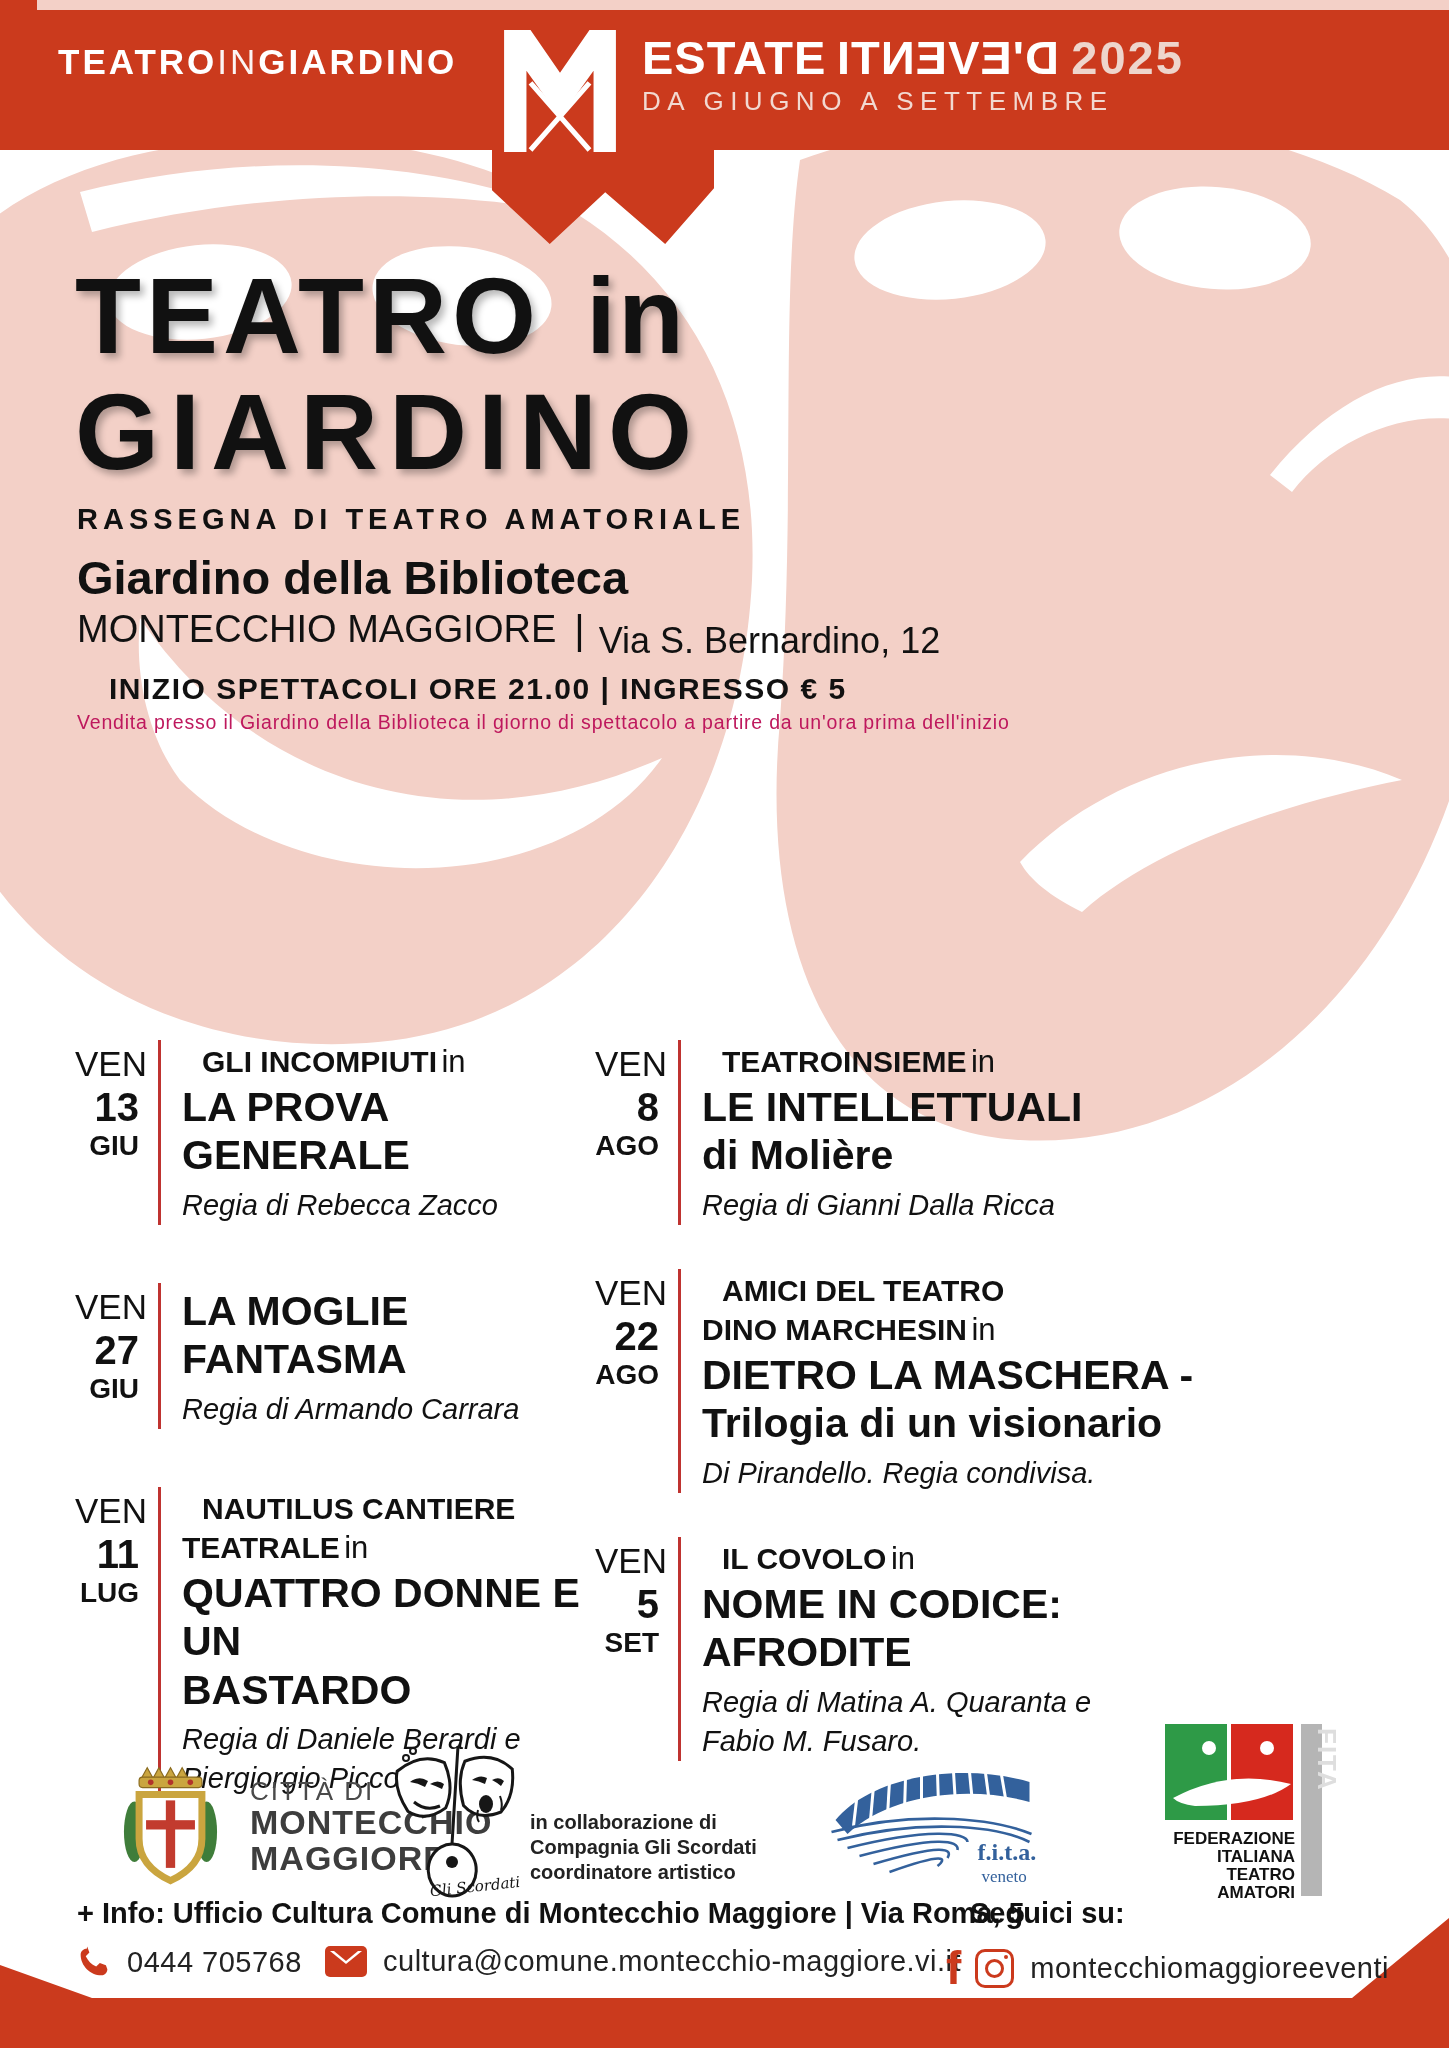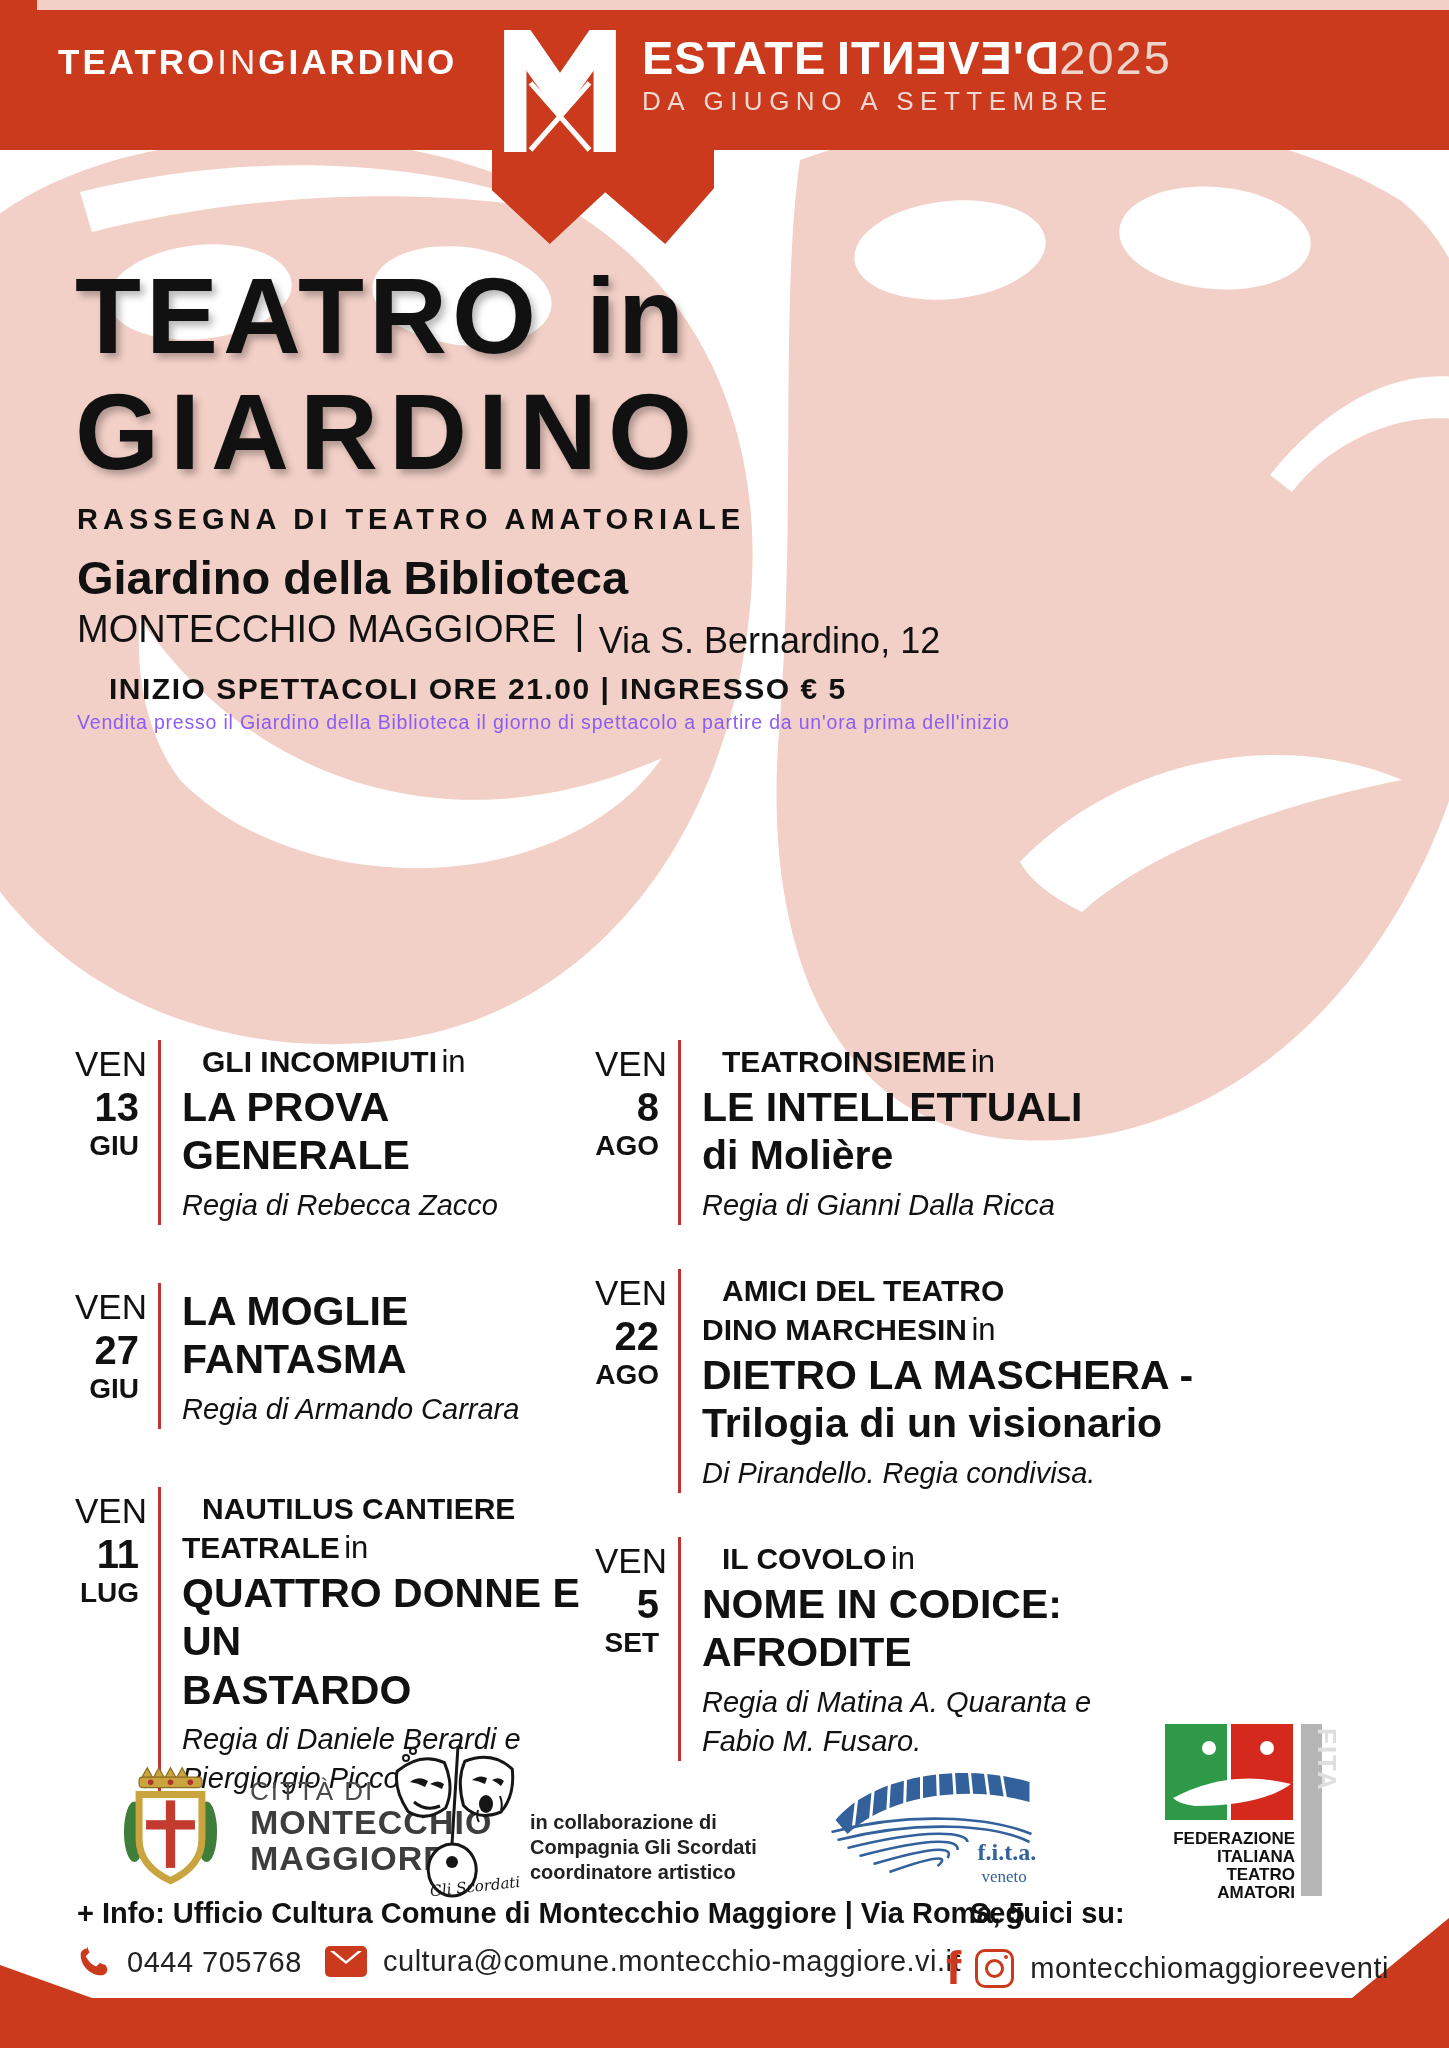--- a/index.html
+++ b/index.html
@@ -16,38 +16,38 @@
   .topstrip{left:37px;top:0;width:1412px;height:10px;background:var(--pink);z-index:3;}
   .banner{left:492px;top:148px;width:222px;height:96px;background:var(--accent);z-index:2;
           clip-path:polygon(0 0,100% 0,100% 42%,78% 100%,51% 46%,26% 100%,0 44%);}
   .logo-m{left:504px;top:30px;z-index:4;}
   .brand{left:58px;top:42px;z-index:4;color:#fff;font-size:35px;letter-spacing:3px;}
   .brand b{font-weight:700;}
   .brand .lt{font-weight:400;opacity:.95;}
   .estate{left:642px;top:34px;z-index:4;color:#fff;line-height:1;}
   .estate .l1{font-size:47px;font-weight:700;letter-spacing:1px;display:flex;align-items:baseline;}
   .estate .mirror{display:inline-block;transform:scaleX(-1);margin-left:10px;}
-  .estate .year{font-weight:400;color:#eed5cc;margin-left:0;letter-spacing:2px;}
+  .estate .year{font-weight:700;color:#eed5cc;margin-left:12px;letter-spacing:2px;}
   .estate .l2{margin-top:7px;font-size:26px;font-weight:400;letter-spacing:6.5px;color:#f2d9d1;}
 
   
   .title1{left:75px;top:262px;z-index:2;font-size:108px;font-weight:700;letter-spacing:5px;line-height:1;
           text-shadow:4px 5px 7px rgba(0,0,0,.28);}
   .title1 .in{margin-left:45px;letter-spacing:2px;}
   .title2{left:75px;top:378px;z-index:2;font-size:108px;font-weight:700;letter-spacing:11px;line-height:1;
           text-shadow:4px 5px 7px rgba(0,0,0,.28);}
   .subtitle{left:77px;top:503px;z-index:2;font-size:29px;font-weight:700;letter-spacing:5px;}
 
   
   .venue-name{left:77px;top:550px;z-index:2;font-size:47px;font-weight:700;}
   .venue-city{left:77px;top:608px;z-index:2;font-size:38px;font-weight:400;display:flex;align-items:flex-start;}
   .venue-city .sep{margin:0 14px 0 18px;font-weight:300;font-size:40px;}
   .venue-city .addr{font-size:36px;position:relative;top:12px;}
   .schedule{left:77px;top:672px;z-index:2;font-size:30px;font-weight:700;letter-spacing:1.5px;margin-left:32px;}
-  .note{left:77px;top:711px;z-index:2;font-size:19.5px;letter-spacing:.8px;color:#8b5cf6;}
+  .note{left:77px;top:711px;z-index:2;font-size:19.5px;letter-spacing:.8px;color:#be185d;}
 
   
   .events{left:75px;top:1040px;width:1300px;z-index:2;display:grid;grid-template-columns:520px 1fr;}
   .ecol{display:flex;flex-direction:column;}
   .ecol.left{gap:58px;}
   .ecol.right{gap:44px;}
   .event{display:flex;}
   .edate{width:64px;text-align:right;line-height:1.15;padding-top:4px;flex:none;}
   .edate .day{font-size:35px;font-weight:400;}
   .edate .num{font-size:40px;font-weight:700;}

